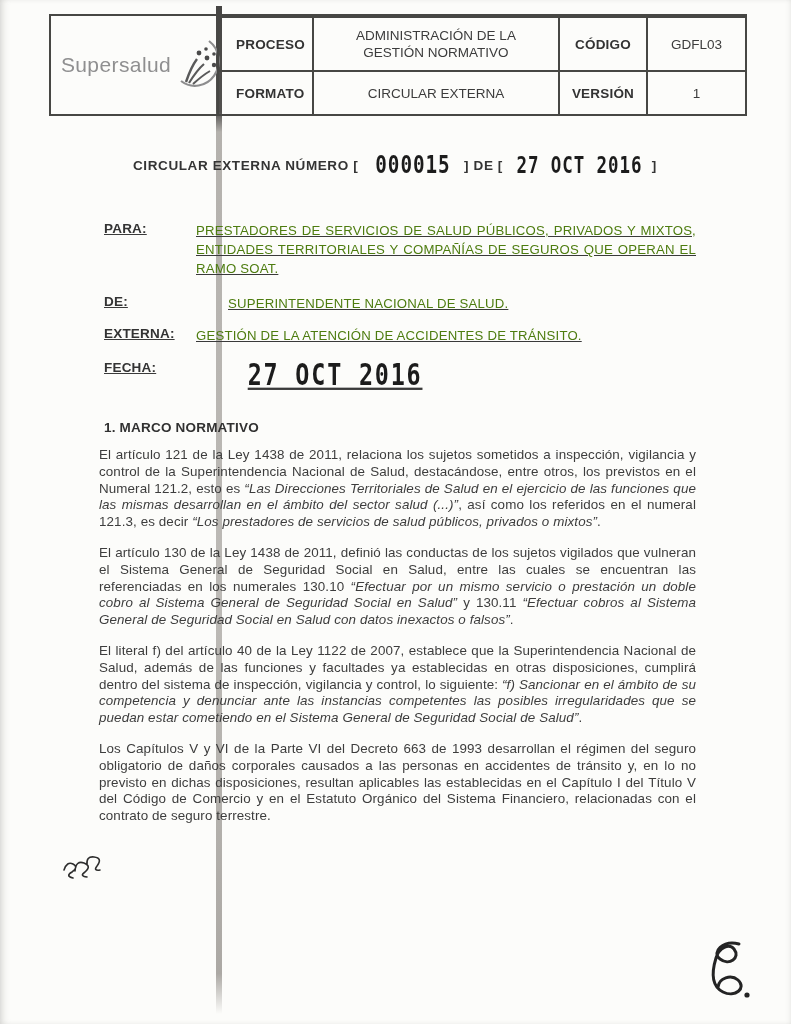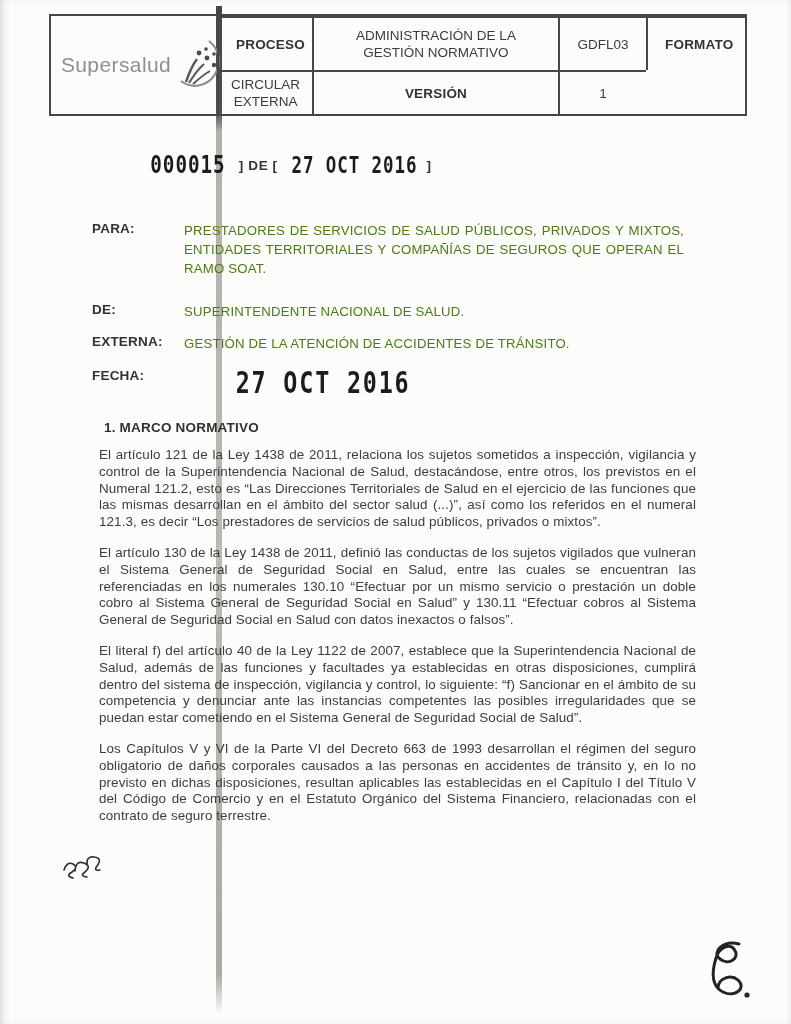--- a/index.html
+++ b/index.html
@@ -49,38 +49,38 @@
   .title-text { font-weight:bold; font-size:13.5px; letter-spacing:.6px; color:#343434; }
   .stamp {
     font-family:"DejaVu Sans Mono", monospace;
     font-weight:bold; color:#1c1c1c;
     display:inline-block; transform:scale(.92,1.18);
   }
   .stamp-number { font-size:21px; margin:0 10px 0 14px; letter-spacing:1px; }
   .stamp-date-inline { font-size:19px; margin:0 4px 0 8px; letter-spacing:1px; }
 
   
-  .meta { position:absolute; left:92px; top:221px; width:600px; }
+  .meta { position:absolute; left:104px; top:221px; width:600px;text-decoration:underline; }
   .meta-row { display:flex; margin-bottom:13px; }
   .meta-label { font-weight:bold; width:92px; flex:0 0 92px; font-size:13.5px; color:#333; letter-spacing:.2px; }
   .meta-value { font-size:13.2px; line-height:19px; color:#4d7c0f; letter-spacing:.2px; }
   .meta-row.para .meta-value { text-align:justify; width:500px; }
-  .meta-row.de { margin-top:24px; }
+  .meta-row.de { margin-top:16px;gap:32px; }
   .meta-row.asunto { margin-top:13px; }
   .meta-row.fecha { margin-top:15px; align-items:flex-start; }
   .stamp-date-big { font-size:26px; margin-left:42px; letter-spacing:2px; transform:scale(.9,1.15); }
 
   
   .section-heading { position:absolute; left:104px; top:420px; font-weight:bold; font-size:13.5px; color:#313131; letter-spacing:.2px; }
   .body-text { position:absolute; left:99px; top:447px; width:597px; }
   .body-text p {
     font-size:13.4px; line-height:16.8px; text-align:justify;
     color:#3d3d3d; margin-bottom:14px; letter-spacing:.1px;
   }
-  .body-text .it { }
+  .body-text .it { font-style:italic; }
 
   
   .scribble { position:absolute; left:60px; top:850px; }
   .hand-eight { position:absolute; left:703px; top:938px; }
 </style>
 </head>
 <body>
 
 <div class="page">
 
@@ -98,28 +98,30 @@
           <circle cx="26" cy="16" r="2.4" fill="#4a4a4a"></circle>
           <circle cx="34" cy="21" r="2.4" fill="#4a4a4a"></circle>
           <circle cx="41" cy="28" r="2.2" fill="#4a4a4a"></circle>
           <circle cx="33" cy="12" r="1.8" fill="#4a4a4a"></circle>
           <circle cx="41" cy="17" r="1.8" fill="#4a4a4a"></circle>
         </svg>
       </span>
     </div>
     <div class="cell label-cell">PROCESO</div>
     <div class="cell center-cell">ADMINISTRACIÓN DE LA GESTIÓN NORMATIVO</div>
+    <div class="cell label-cell" style="justify-content:center;padding-left:0;">CÓDIGO</div>
     <div class="cell center-cell">GDFL03</div>
     <div class="cell label-cell">FORMATO</div>
     <div class="cell center-cell">CIRCULAR EXTERNA</div>
     <div class="cell label-cell" style="justify-content:center;padding-left:0;">VERSIÓN</div>
     <div class="cell center-cell">1</div>
   </div>
 
   <div class="title-line">
+    <span class="title-text">CIRCULAR EXTERNA NÚMERO [</span>
     <span class="stamp stamp-number">000015</span>
     <span class="title-text">] DE [</span>
     <span class="stamp stamp-date-inline">27 OCT 2016</span>
     <span class="title-text">]</span>
   </div>
 
   <div class="meta">
     <div class="meta-row para">
       <span class="meta-label">PARA:</span>
       <span class="meta-value">PRESTADORES DE SERVICIOS DE SALUD PÚBLICOS, PRIVADOS Y MIXTOS, ENTIDADES TERRITORIALES Y COMPAÑÍAS DE SEGUROS QUE OPERAN EL RAMO SOAT.</span>

